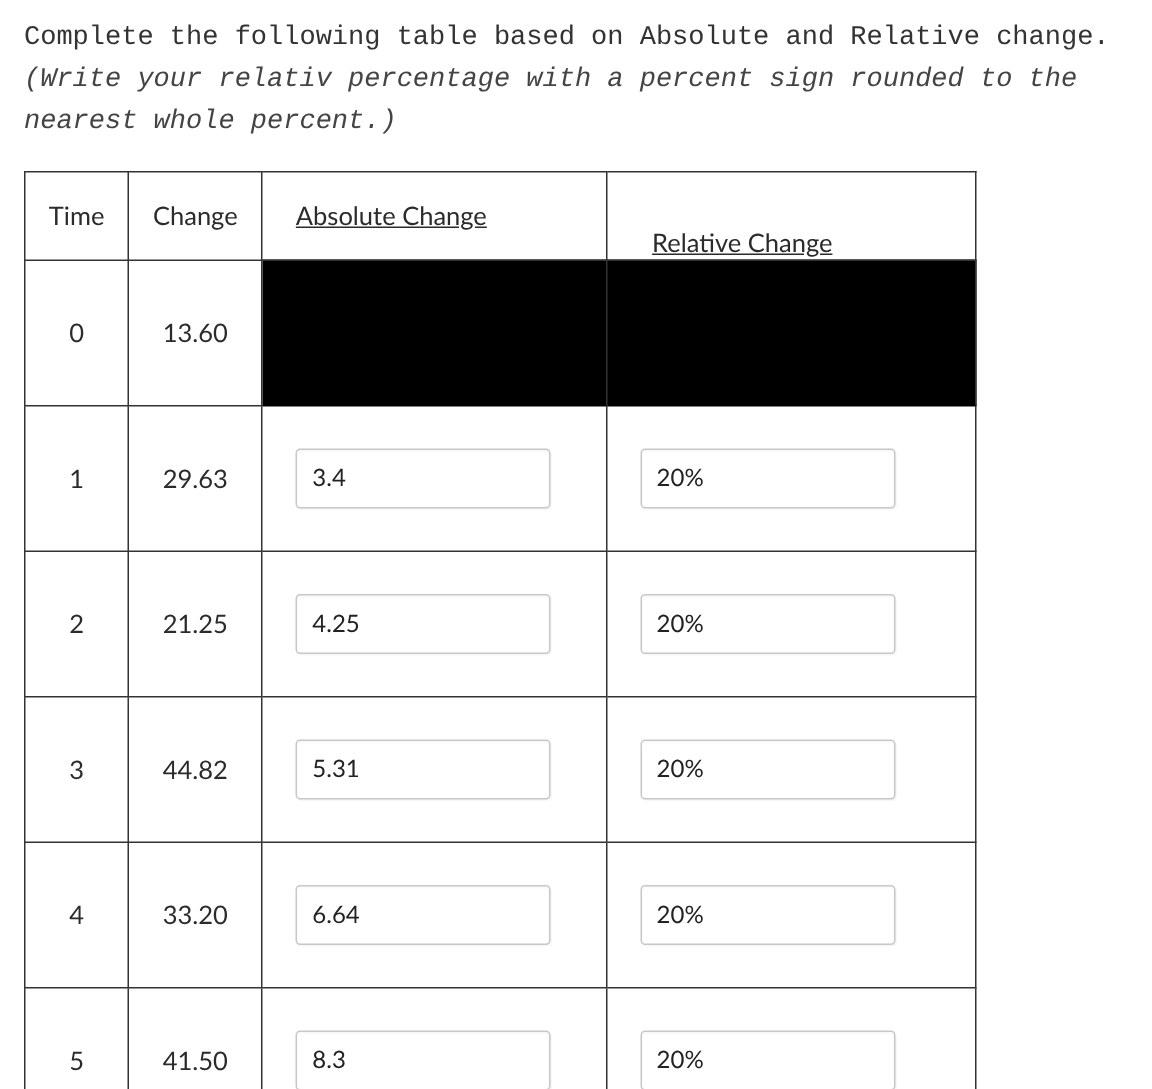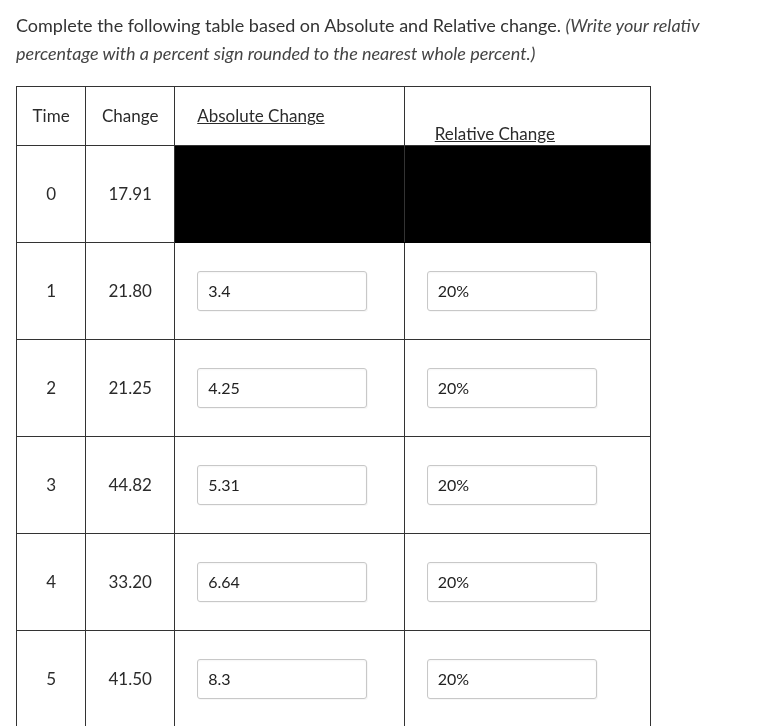--- a/index.html
+++ b/index.html
@@ -9,20 +9,21 @@
     color: #2b2b2b;
     font-size: 18px;
     width: 768px;
     box-sizing: border-box;
     background: #fff;
   }
   .prompt {
     line-height: 1.55;
     margin-bottom: 18px;
     color: #333;
+    font-family: Liberation Mono, monospace;
   }
   .prompt .italic {
     font-style: italic;
     color: #444;
   }
   table {
     border-collapse: collapse;
     width: 635px;
   }
   th, td {
@@ -87,28 +88,28 @@
         </th>
       <th class="col-rel">
           <span class="hdr">Relative Change</span>
         </th>
     </tr>
   </thead>
   <tbody>
 
     <tr>
       <td class="col-time">0</td>
-      <td class="col-value">17.91</td>
+      <td class="col-value">13.60</td>
       <td class="col-abs black-cell"></td>
       <td class="col-rel black-cell"></td>
     </tr>
 
     <tr>
       <td class="col-time">1</td>
-      <td class="col-value">21.80</td>
+      <td class="col-value">29.63</td>
       <td class="col-abs cell-pad"><input type="text" class="ans" value="3.4" style=""></td>
       <td class="col-rel cell-pad"><input type="text" class="ans" value="20%" style=""></td>
     </tr>
 
     <tr>
       <td class="col-time">2</td>
       <td class="col-value">21.25</td>
       <td class="col-abs cell-pad"><input type="text" class="ans" value="4.25" style=""></td>
       <td class="col-rel cell-pad"><input type="text" class="ans" value="20%" style=""></td>
     </tr>

